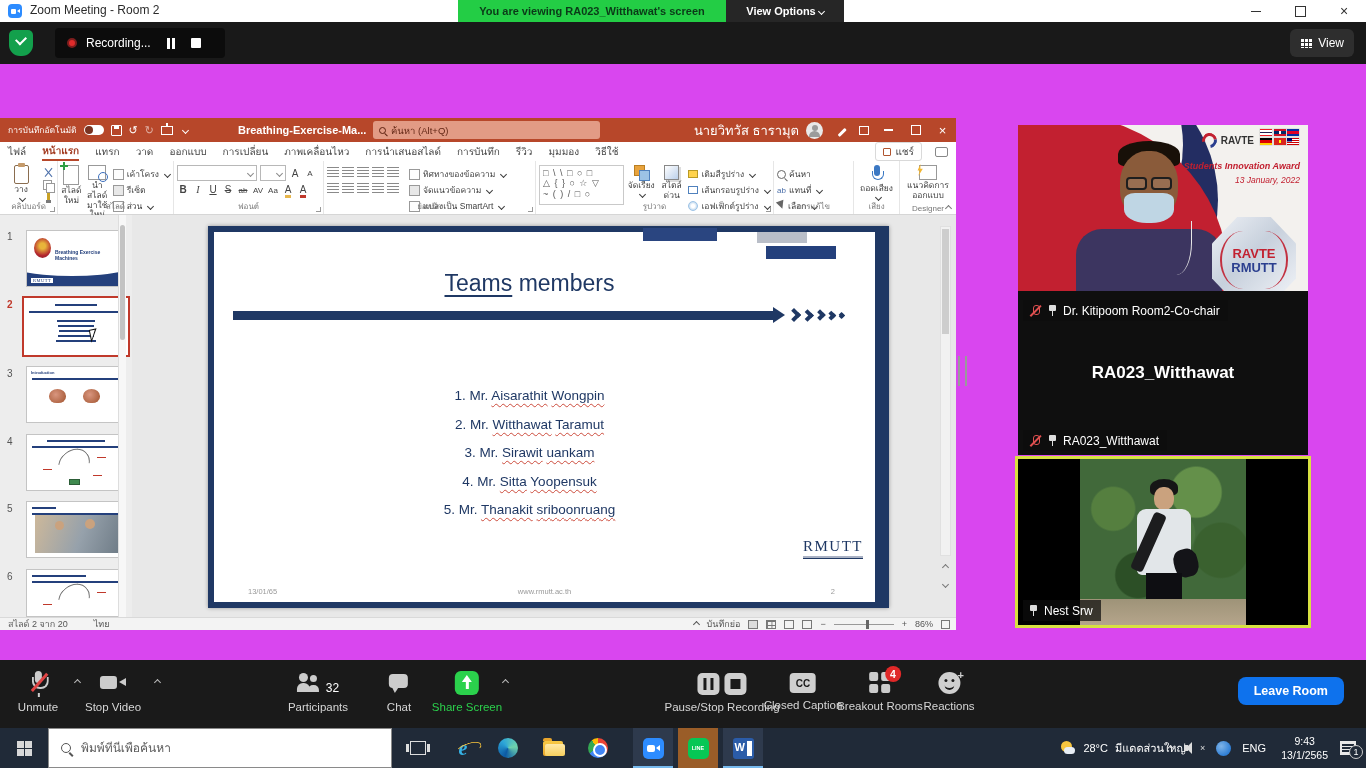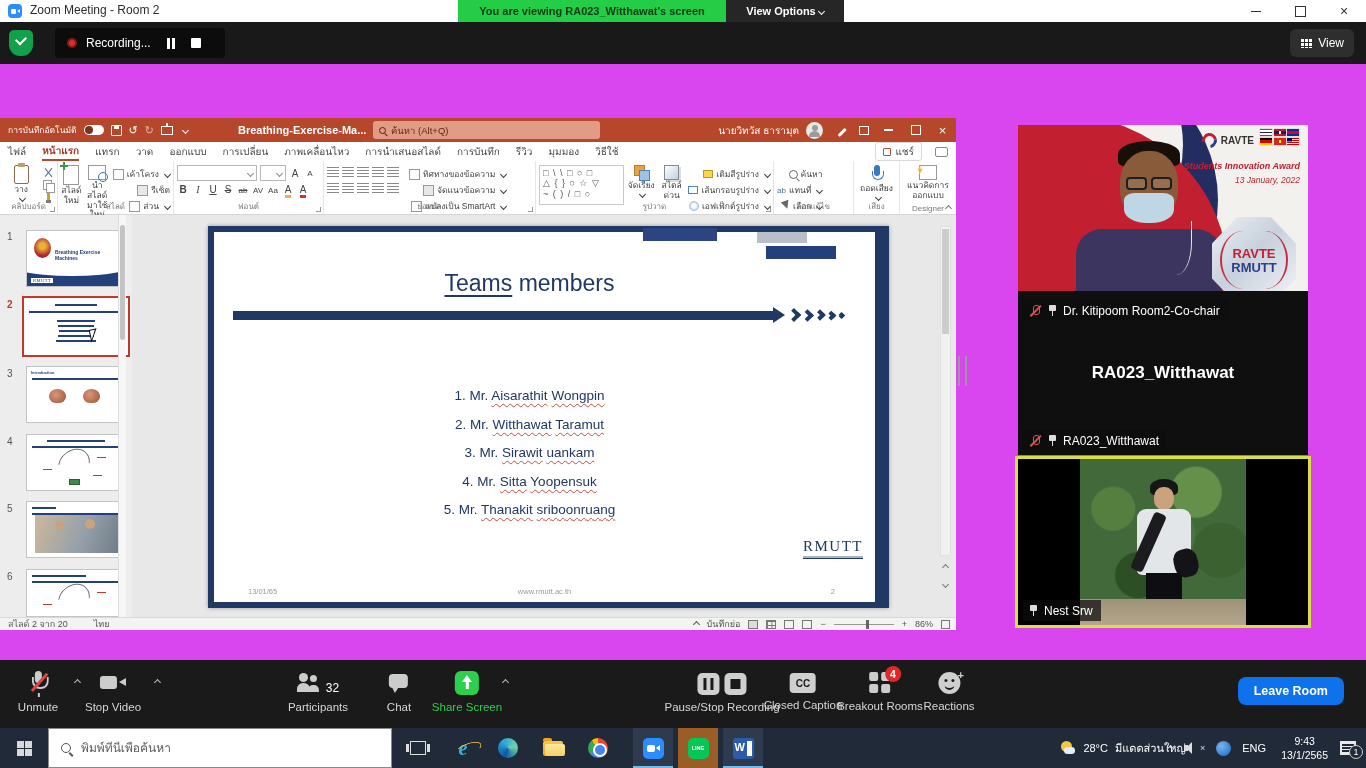--- a/index.html
+++ b/index.html
@@ -56,21 +56,21 @@
   .arr{font-size:11px;line-height:1;}
   .mon{width:12px;height:9px;border:1.3px solid #fff;position:relative;}
   .mon::after{content:"";position:absolute;left:4px;top:-4px;width:1.5px;height:4px;background:#fff;}
   .pdoc{position:absolute;left:238px;top:0;height:24px;display:flex;align-items:center;font-size:11px;font-weight:bold;gap:5px;}
   .psearch{position:absolute;left:373px;top:3px;width:227px;height:18px;background:#e29b85;border-radius:3px;display:flex;align-items:center;padding-left:6px;gap:5px;}
   .psearch input{border:none;background:transparent;outline:none;font-size:9.5px;color:#5c200f;width:180px;font-family:inherit;}
   .psearch input::placeholder{color:#5c200f;opacity:.95;}
   .loupe{width:7px;height:7px;border:1.4px solid #5c200f;border-radius:50%;position:relative;flex:none;}
   .loupe::after{content:"";position:absolute;left:5px;top:5px;width:4px;height:1.4px;background:#5c200f;transform:rotate(45deg);transform-origin:0 0;}
   .pright{position:absolute;right:0;top:0;height:24px;display:flex;align-items:center;}
-  .puser{font-size:10px;margin-right:7px;}
+  .puser{font-size:13px;margin-right:7px;}
   .pav{width:17px;height:17px;border-radius:50%;background:#e9e9e9;position:relative;margin-right:8px;}
   .pav::before{content:"";position:absolute;left:5.5px;top:3px;width:6px;height:6px;border-radius:50%;background:#9b9b9b;}
   .pav::after{content:"";position:absolute;left:3px;top:9.5px;width:11px;height:6px;border-radius:6px 6px 0 0;background:#9b9b9b;}
   .ppen{width:22px;text-align:center;font-size:10px;}
   .ppen::before{content:"";display:inline-block;width:10px;height:2.5px;background:#fff;transform:rotate(-45deg);border-radius:1px;}
   .pboxic{width:22px;display:flex;justify-content:center;}
   .pboxic i{width:10px;height:9px;border:1.3px solid #fff;}
   .pwc{width:27px;height:24px;display:flex;align-items:center;justify-content:center;color:#fff;}
   .pwc.mn::before{content:"";width:9px;height:1.2px;background:#fff;}
   .pwc.mx::before{content:"";width:8px;height:8px;border:1.2px solid #fff;}
@@ -80,21 +80,21 @@
   .ptab.on{color:#a33c22;font-weight:bold;border-bottom:2.5px solid var(--pptred);padding-bottom:1px;}
   .pshare{position:absolute;right:34px;display:flex;align-items:center;gap:4px;color:#444;border:1px solid #d9d9d9;border-radius:3px;padding:1px 7px;}
   .shric{width:8px;height:8px;border:1.2px solid #b0542f;border-radius:1px;position:relative;}
   .cmtic{position:absolute;right:8px;width:13px;height:10px;border:1.2px solid #888;border-radius:2px;}
 
   .ribbon{height:54px;background:#fff;border-bottom:1px solid #d6d6d6;display:flex;font-size:8.5px;color:#3c3c3c;position:relative;}
   .rg{position:relative;height:100%;border-right:1px solid #e6e6e6;display:flex;flex-direction:column;padding:3px 3px 0 3px;}
   .rg-label{position:absolute;bottom:1px;left:0;right:0;text-align:center;font-size:8px;color:#777;}
   .rg-body{flex:1;display:flex;gap:4px;align-items:flex-start;padding-top:1px;}
   .bigbtn{display:flex;flex-direction:column;align-items:center;width:40px;text-align:center;line-height:1.15;gap:1px;}
-  .stack3{display:flex;flex-direction:column;gap:2px;padding-top:2px;align-items:flex-end;}
+  .stack3{display:flex;flex-direction:column;gap:2px;padding-top:2px;}
   .srow{display:flex;align-items:center;gap:3px;white-space:nowrap;}
   .mi{display:inline-block;width:11px;height:11px;border:1px solid #999;background:#fdfdfd;position:relative;flex:none;}
   .mi.fill{background:#e8e8e8;}
   .clipb{width:15px;height:19px;background:#fff;border:1.2px solid #8a6d4f;border-radius:2px;position:relative;}
   .clipb::before{content:"";position:absolute;left:3px;top:-3px;width:7px;height:4px;background:#c59a6a;border-radius:1px;}
   .cutx{width:11px;height:11px;position:relative;}
   .cutx::before,.cutx::after{content:"";position:absolute;left:5px;top:0;width:1.4px;height:11px;background:#4a6ea9;}
   .cutx::before{transform:rotate(40deg);}.cutx::after{transform:rotate(-40deg);}
   .copyic{width:11px;height:11px;position:relative;}
   .copyic::before,.copyic::after{content:"";position:absolute;width:7px;height:8px;border:1px solid #999;background:#fff;}

